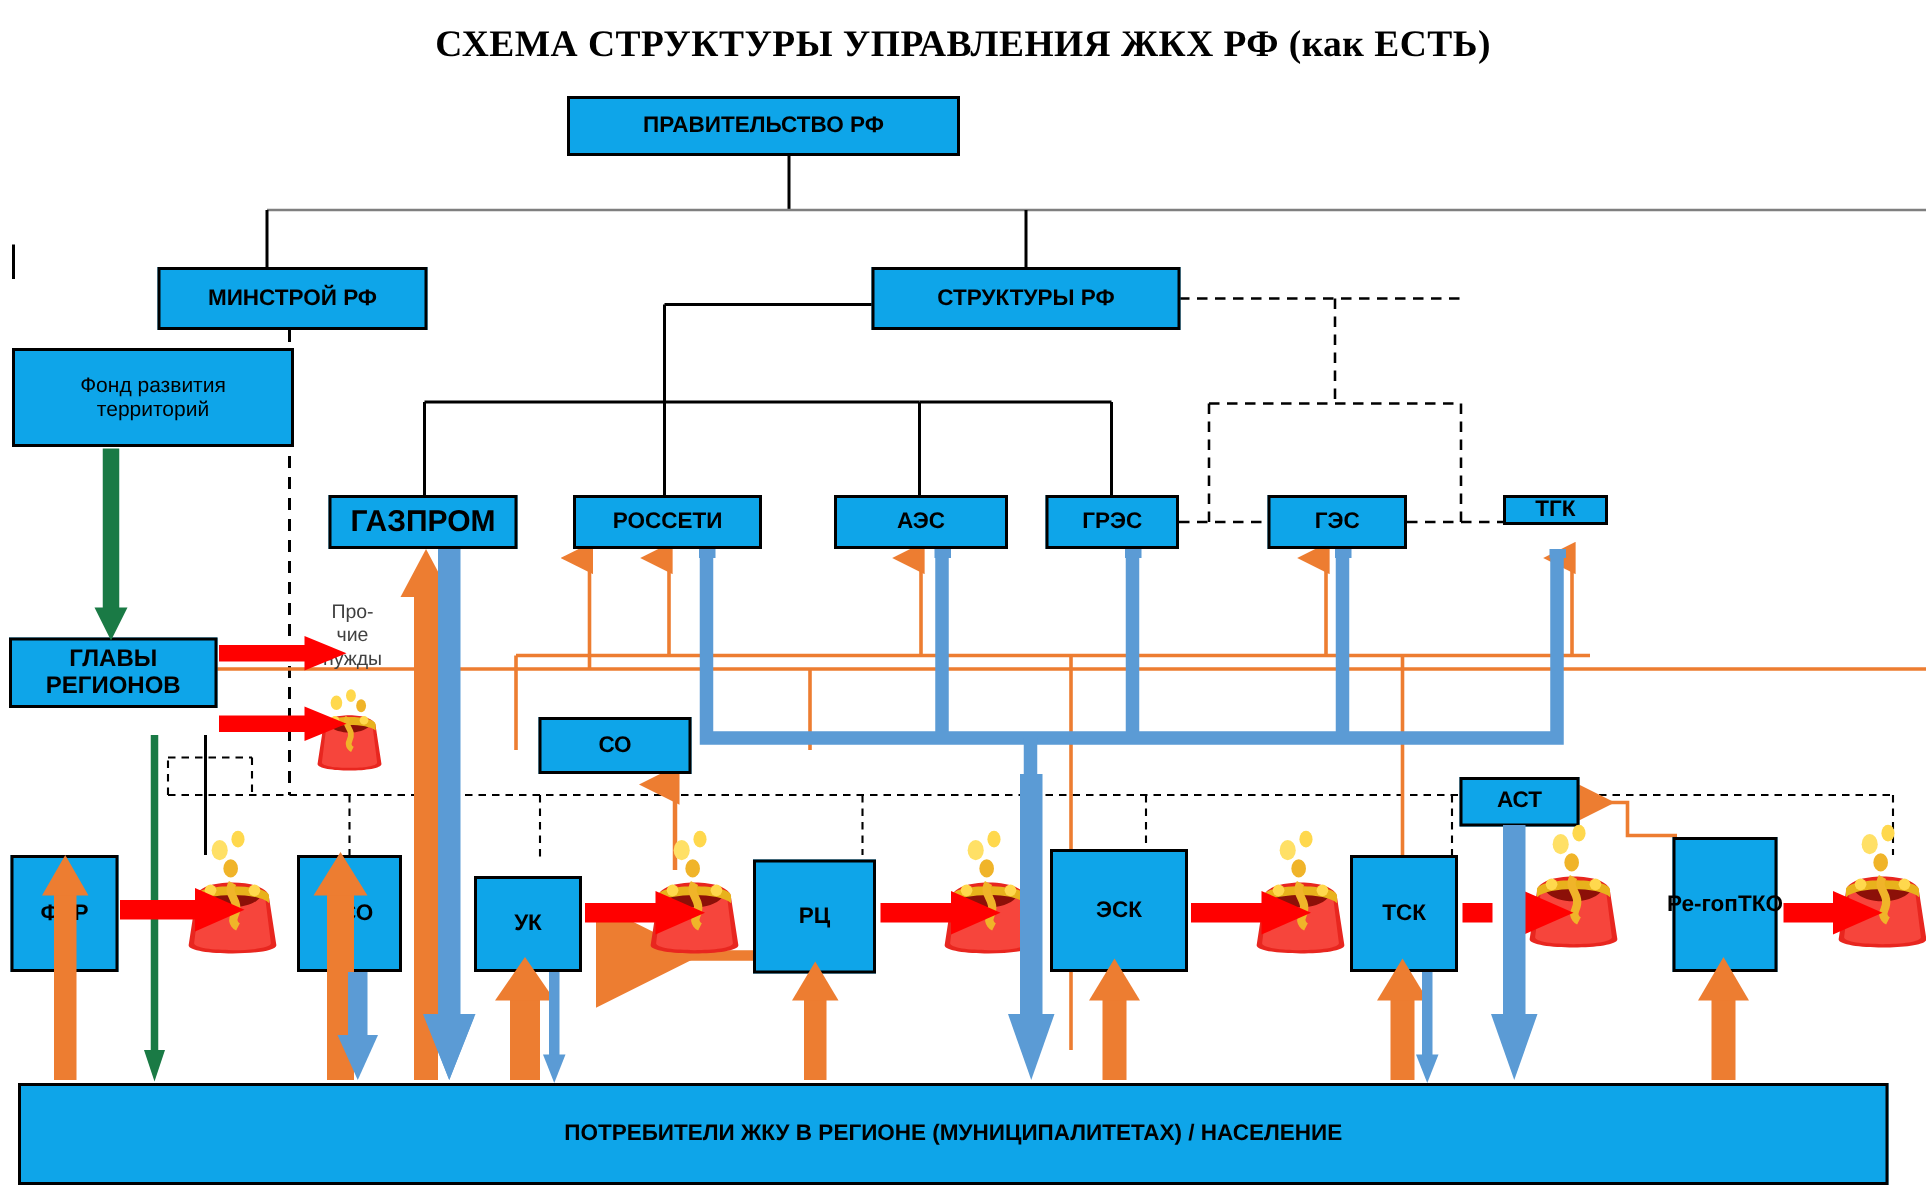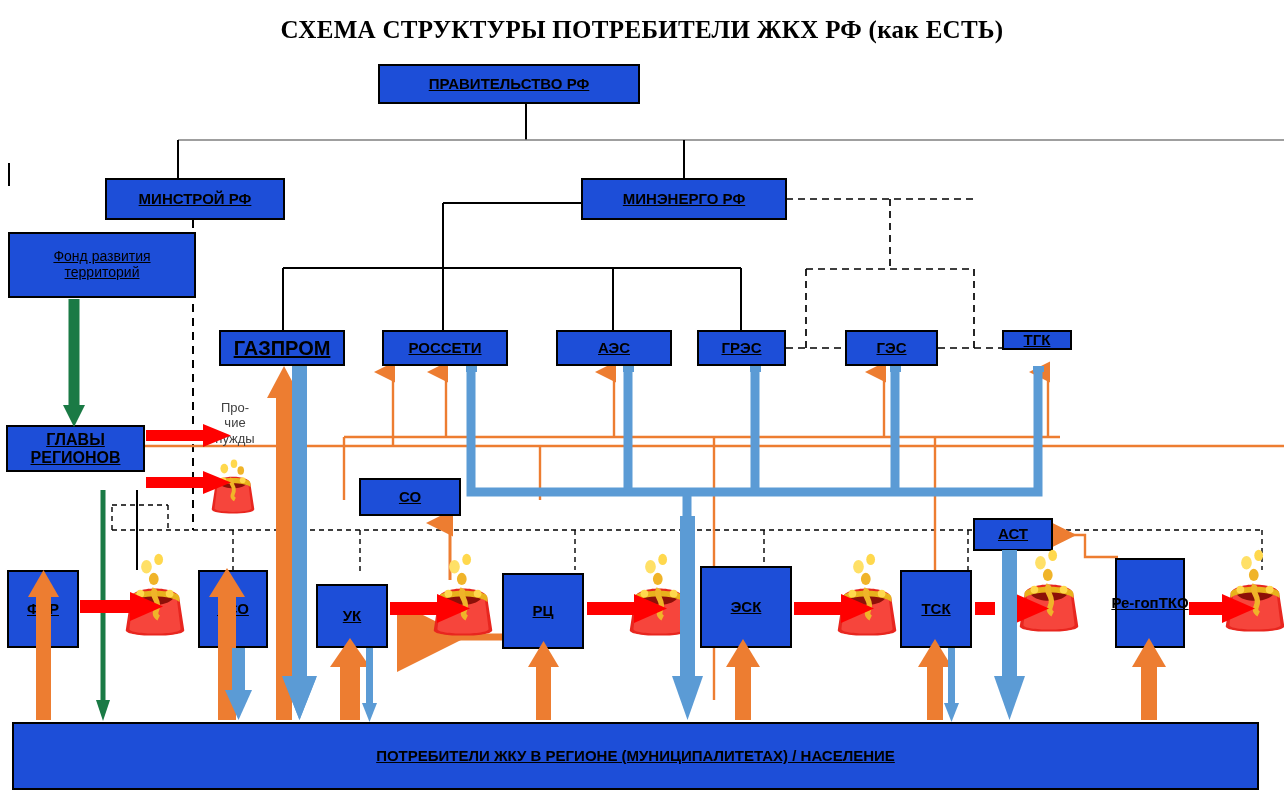--- a/index.html
+++ b/index.html
@@ -12,44 +12,44 @@
   
   .title{
     position:absolute;left:0;top:16px;width:1284px;text-align:center;
     font-family:"Liberation Serif","DejaVu Serif",serif;
     font-weight:bold;font-size:25px;color:#000;letter-spacing:.3px;
   }
 
   
   .box{
     position:absolute;box-sizing:border-box;
-    border:2px solid #000;background:#1d4ed8;
+    border:2px solid #000;background:#0ea5e9;
     display:flex;align-items:center;justify-content:center;
     text-align:center;font-weight:bold;color:#000;
-    line-height:1.12;z-index:40;text-decoration:underline;
+    line-height:1.12;z-index:40;
   }
   .box.plain{font-weight:normal;}
 
   
   svg.layer{position:absolute;left:0;top:0;width:1284px;height:796px;overflow:visible;}
   svg#lines-back{z-index:10;}
   svg#lines-mid{z-index:20;}
   svg#lines-front{z-index:60;}
 
   
   .purse{position:absolute;z-index:55;}
 
   .tick{position:absolute;background:#000;z-index:30;}
 </style>
 </head>
 <body>
 
 <div id="stage">
 
-  <div class="title">СХЕМА СТРУКТУРЫ ПОТРЕБИТЕЛИ ЖКХ РФ (как ЕСТЬ)</div>
+  <div class="title">СХЕМА СТРУКТУРЫ УПРАВЛЕНИЯ ЖКХ РФ (как ЕСТЬ)</div>
 
   <div class="tick" style="left:8px;top:163px;width:2px;height:23px;"></div>
 
   <svg id="lines-back" class="layer">
 
     <g stroke="#000" stroke-width="2" fill="none">
       <line x1="526" y1="103" x2="526" y2="140"></line>
       <line x1="178" y1="140" x2="1324" y2="140" stroke="#7f7f7f" stroke-width="1.6"></line>
       <line x1="178" y1="140" x2="178" y2="178"></line>
       <line x1="684" y1="140" x2="684" y2="178"></line>
@@ -144,21 +144,21 @@
       <line x1="895" y1="366" x2="895" y2="492"></line>
 
       <line x1="687" y1="492" x2="687" y2="520"></line>
     </g>
   </svg>
 
   <div class="box" style="left:378px;top:64px;width:262px;height:40px;font-size:15px;">ПРАВИТЕЛЬСТВО РФ</div>
 
   <div class="box" style="left:105px;top:178px;width:180px;height:42px;font-size:15px;">МИНСТРОЙ РФ</div>
 
-  <div class="box" style="left:581px;top:178px;width:206px;height:42px;font-size:15px;">МИНЭНЕРГО РФ</div>
+  <div class="box" style="left:581px;top:178px;width:206px;height:42px;font-size:15px;">СТРУКТУРЫ РФ</div>
 
   <div class="box plain" style="left:8px;top:232px;width:188px;height:66px;font-size:14px;flex-direction:column;">
     <span>Фонд развития</span>
     <span>территорий</span>
   </div>
 
   <div class="box" style="left:6px;top:425px;width:139px;height:47px;font-size:16px;flex-direction:column;">
     <span>ГЛАВЫ</span>
     <span>РЕГИОНОВ</span>
   </div>

